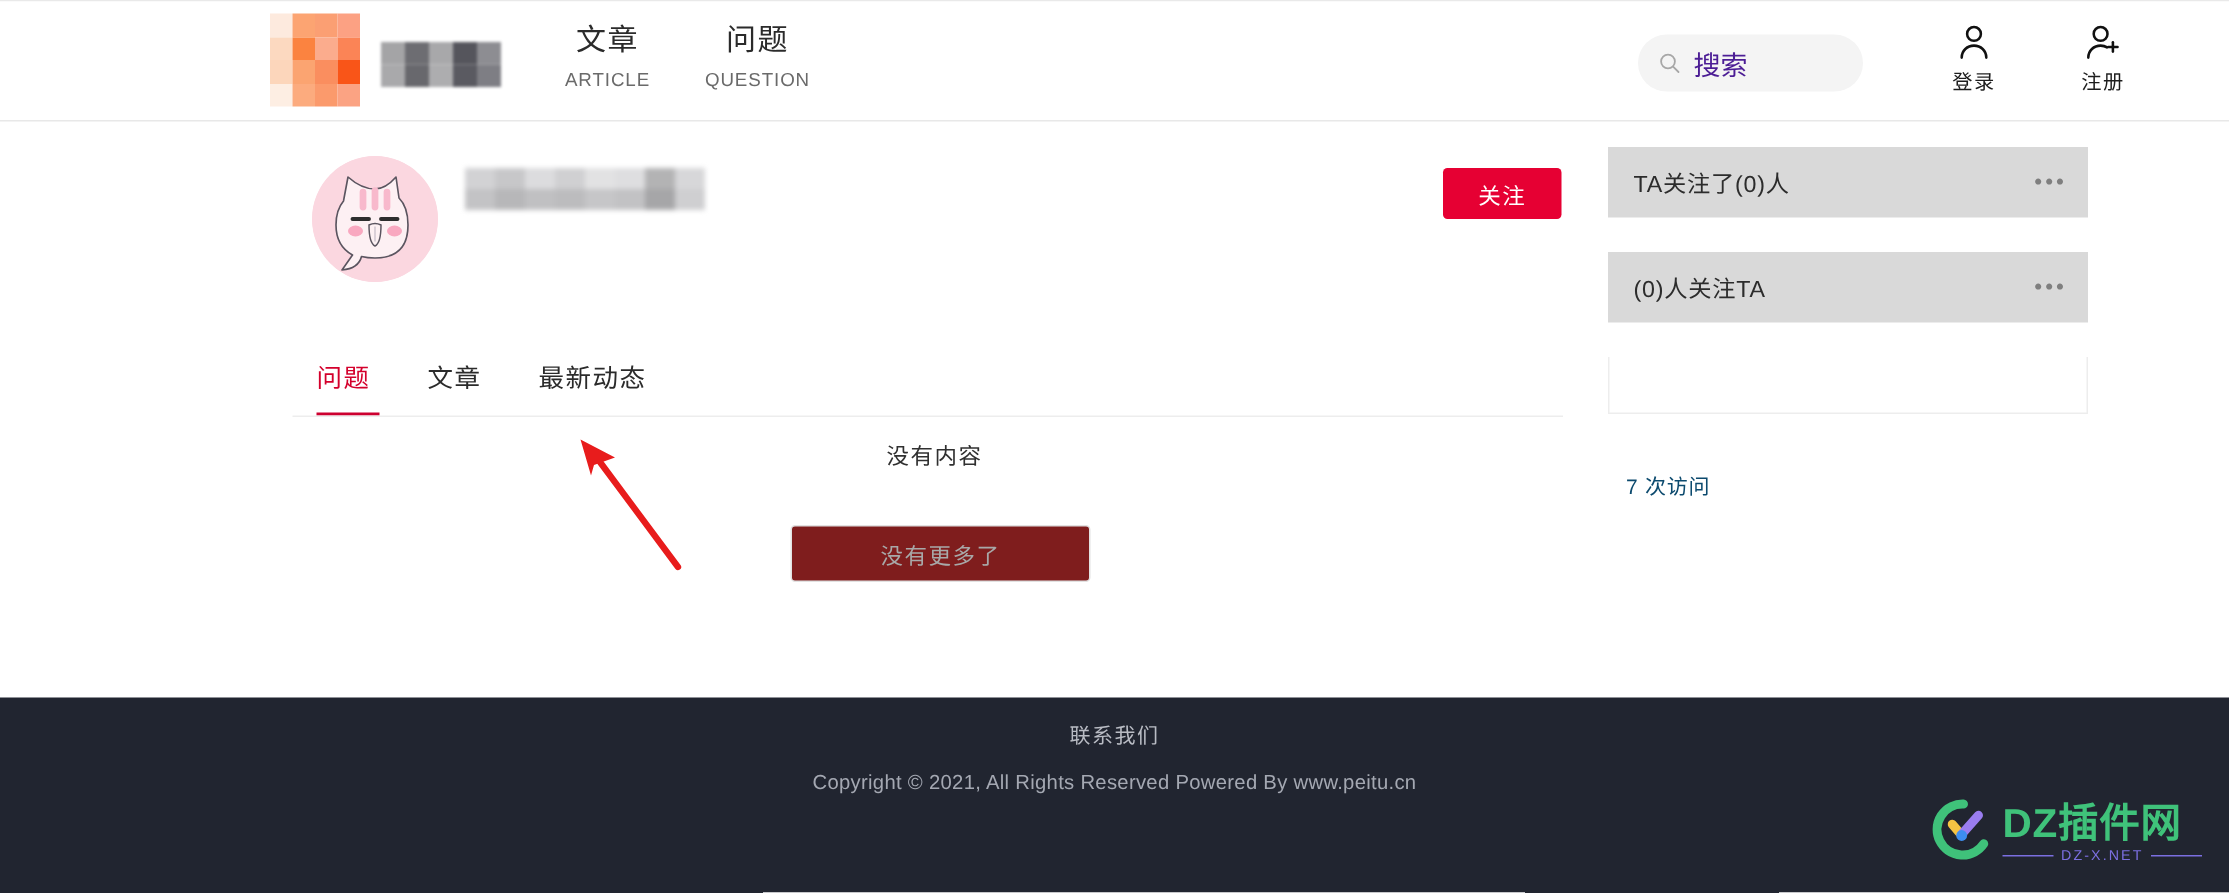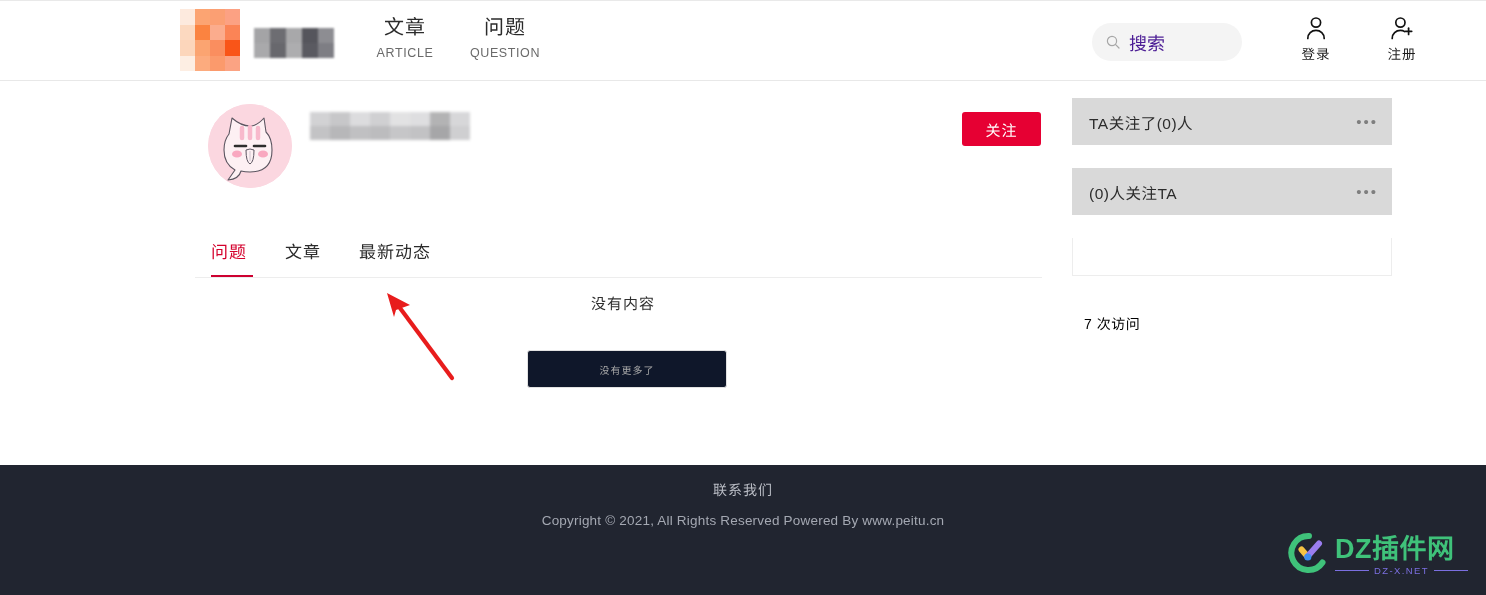--- a/index.html
+++ b/index.html
@@ -135,22 +135,22 @@
 
   
   .empty-text {
     position:absolute; left:591px; top:292px;
     font-size:15px; color:#303030; letter-spacing:1px;
   }
   .no-more-btn {
     position:absolute; left:527px; top:350px;
     width:200px; height:38px;
     border:1px solid #e2e2e2; border-radius:3px;
-    background:#0f172a; color:#a8a8a8;
-    font-size:10px; letter-spacing:1px;
+    background:#7f1d1d; color:#a8a8a8;
+    font-size:15px; letter-spacing:1px;
     display:flex; align-items:center; justify-content:center;
     cursor:pointer;
   }
 
   
   .annotation { position:absolute; left:370px; top:285px; pointer-events:none; }
 
   
   .sidebar { position:absolute; left:1072px; top:98px; width:320px; }
   .side-card { margin-bottom:23px; }
@@ -159,21 +159,21 @@
     display:flex; align-items:center; justify-content:space-between;
     padding:0 14px 0 17px;
   }
   .side-title { font-size:15.5px; color:#2c2c2c; letter-spacing:0.5px; }
   .side-dots { color:#7f7f7f; font-size:15px; letter-spacing:2px; cursor:pointer; }
   .side-body {
     background:#ffffff; border:1px solid #ededed; border-top:none;
     height:38px;
   }
   .side-note {
-    font-size:14px; color:#000000; padding:14px 0 0 12px; letter-spacing:0.5px;
+    font-size:14px; color:#0c4a6e; padding:14px 0 0 12px; letter-spacing:0.5px;
   }
 
   
   .footer {
     position:absolute; left:0; top:465px; width:1486px; height:130px;
     background:#212530; text-align:center;
   }
   .footer-link {
     display:inline-block; margin-top:14px;
     font-size:14px; color:#b9bcc4; letter-spacing:1px; cursor:pointer;

